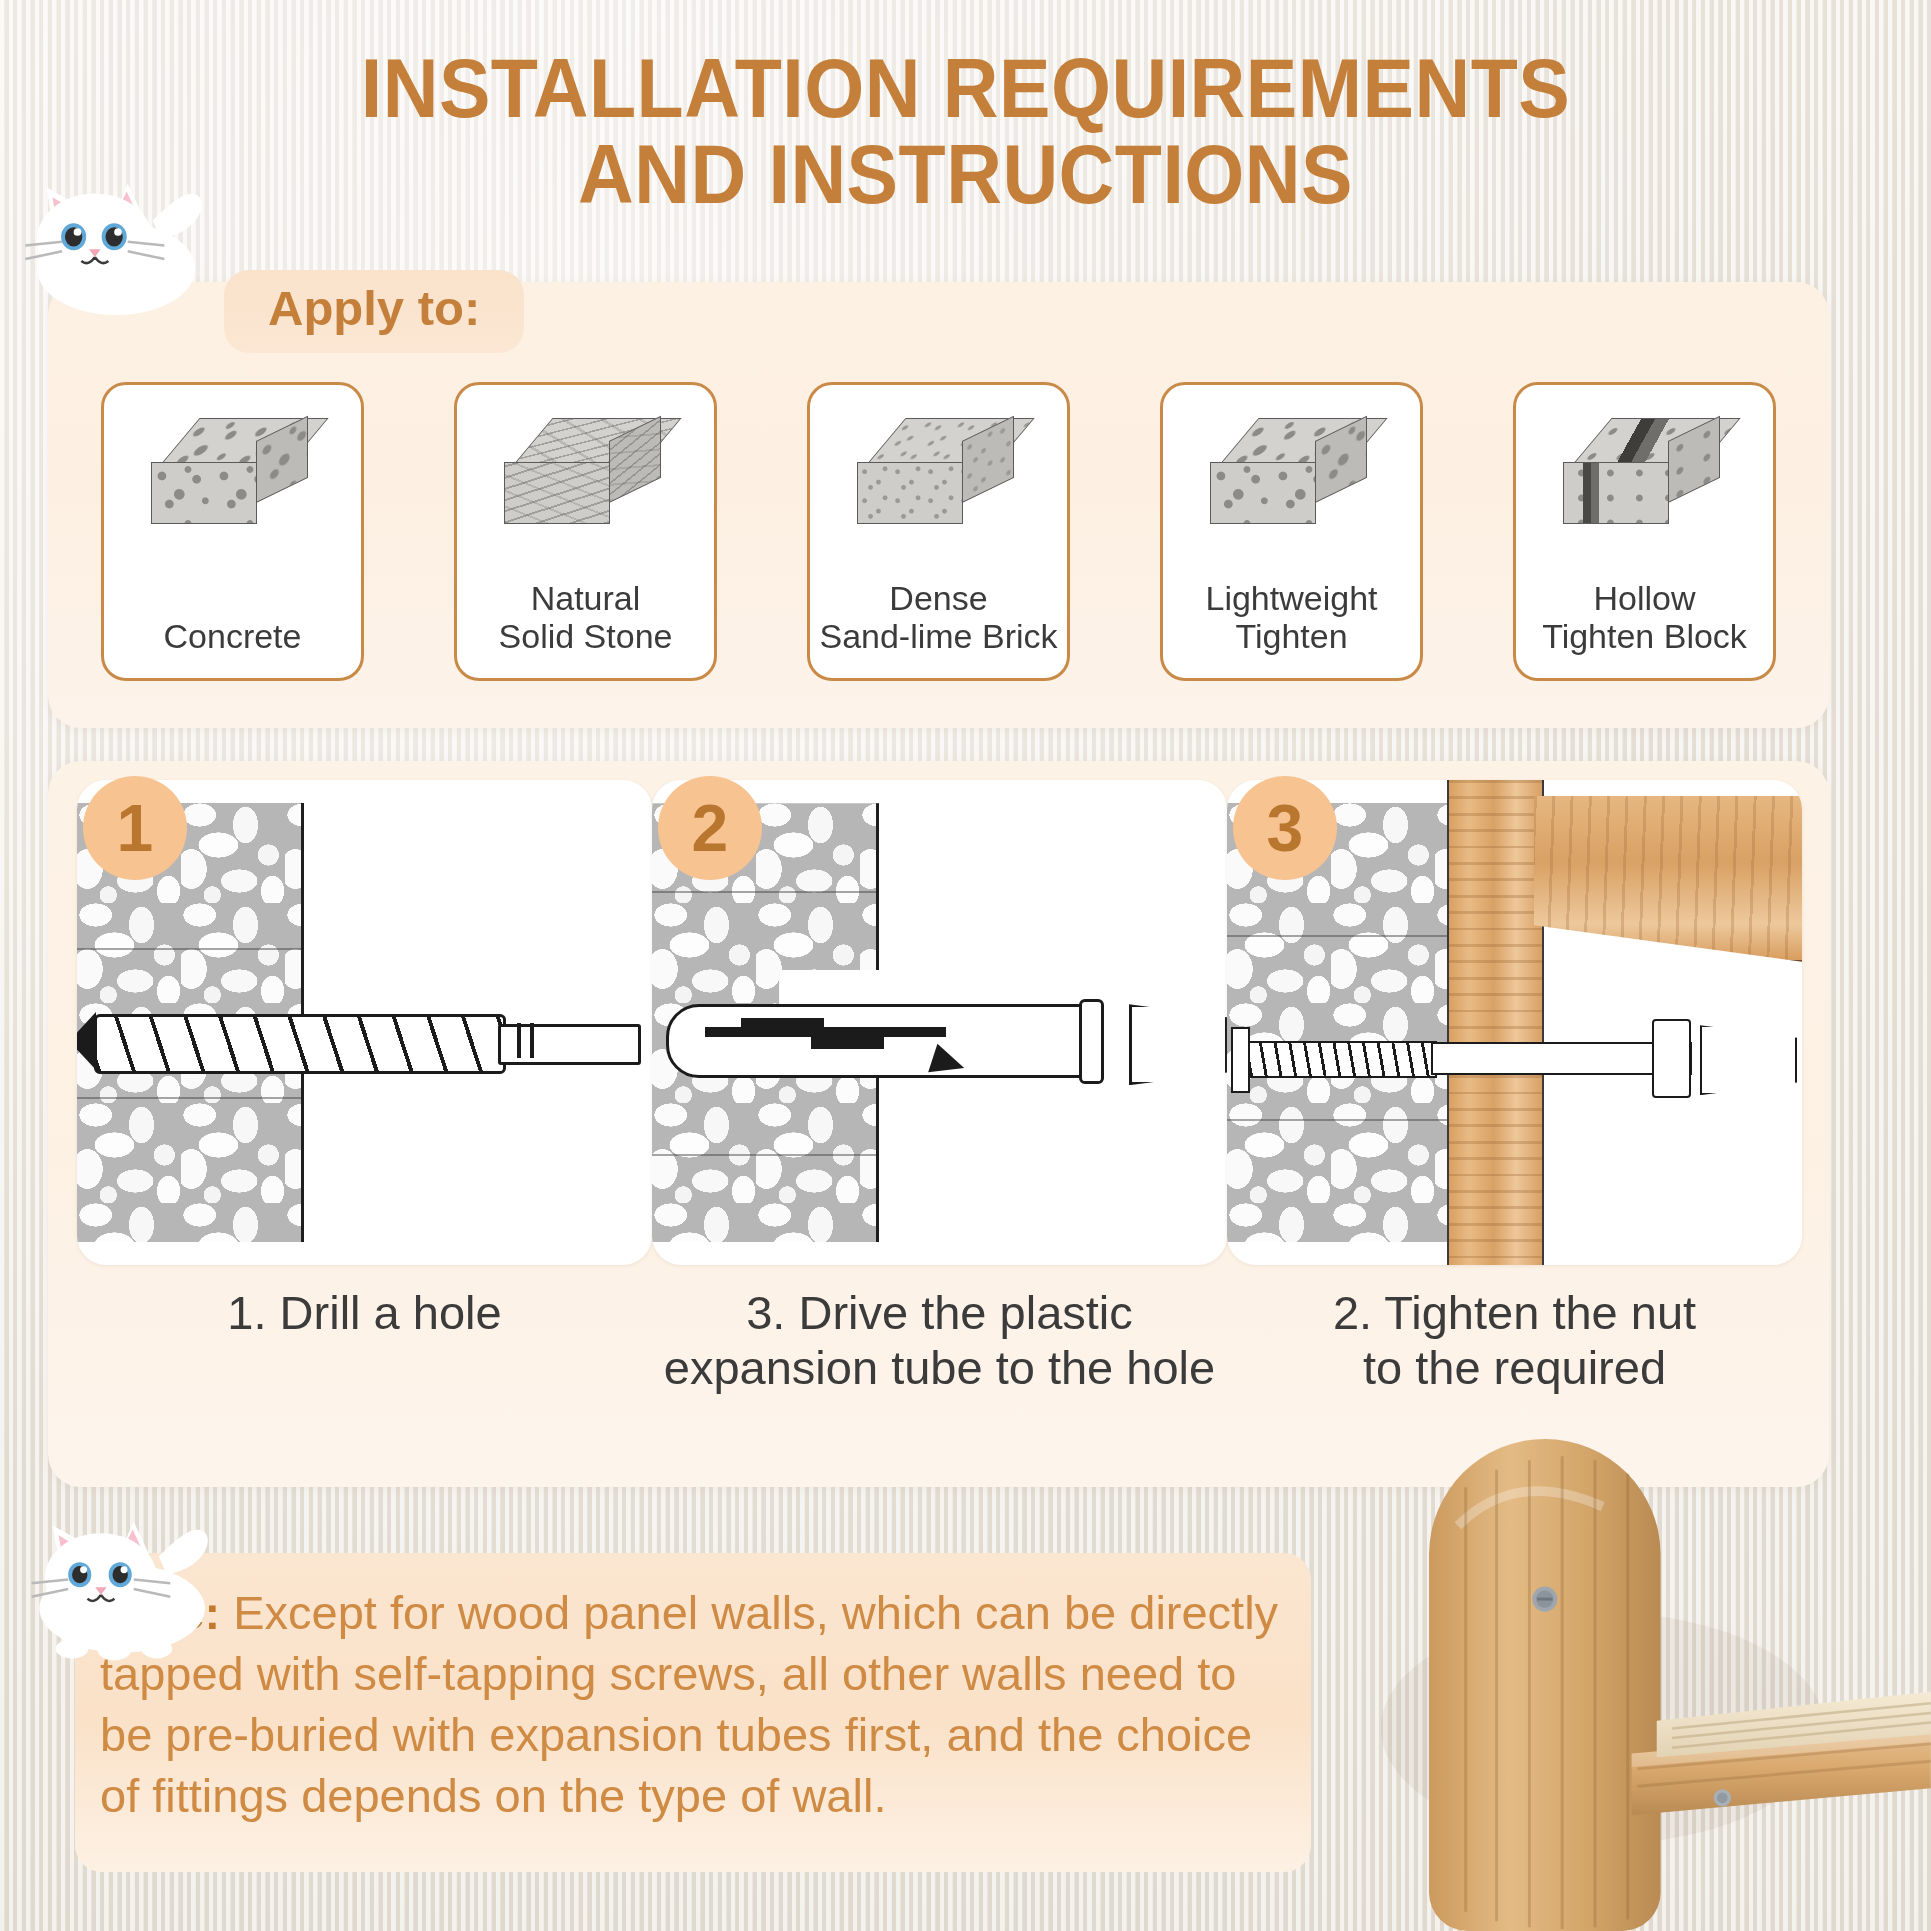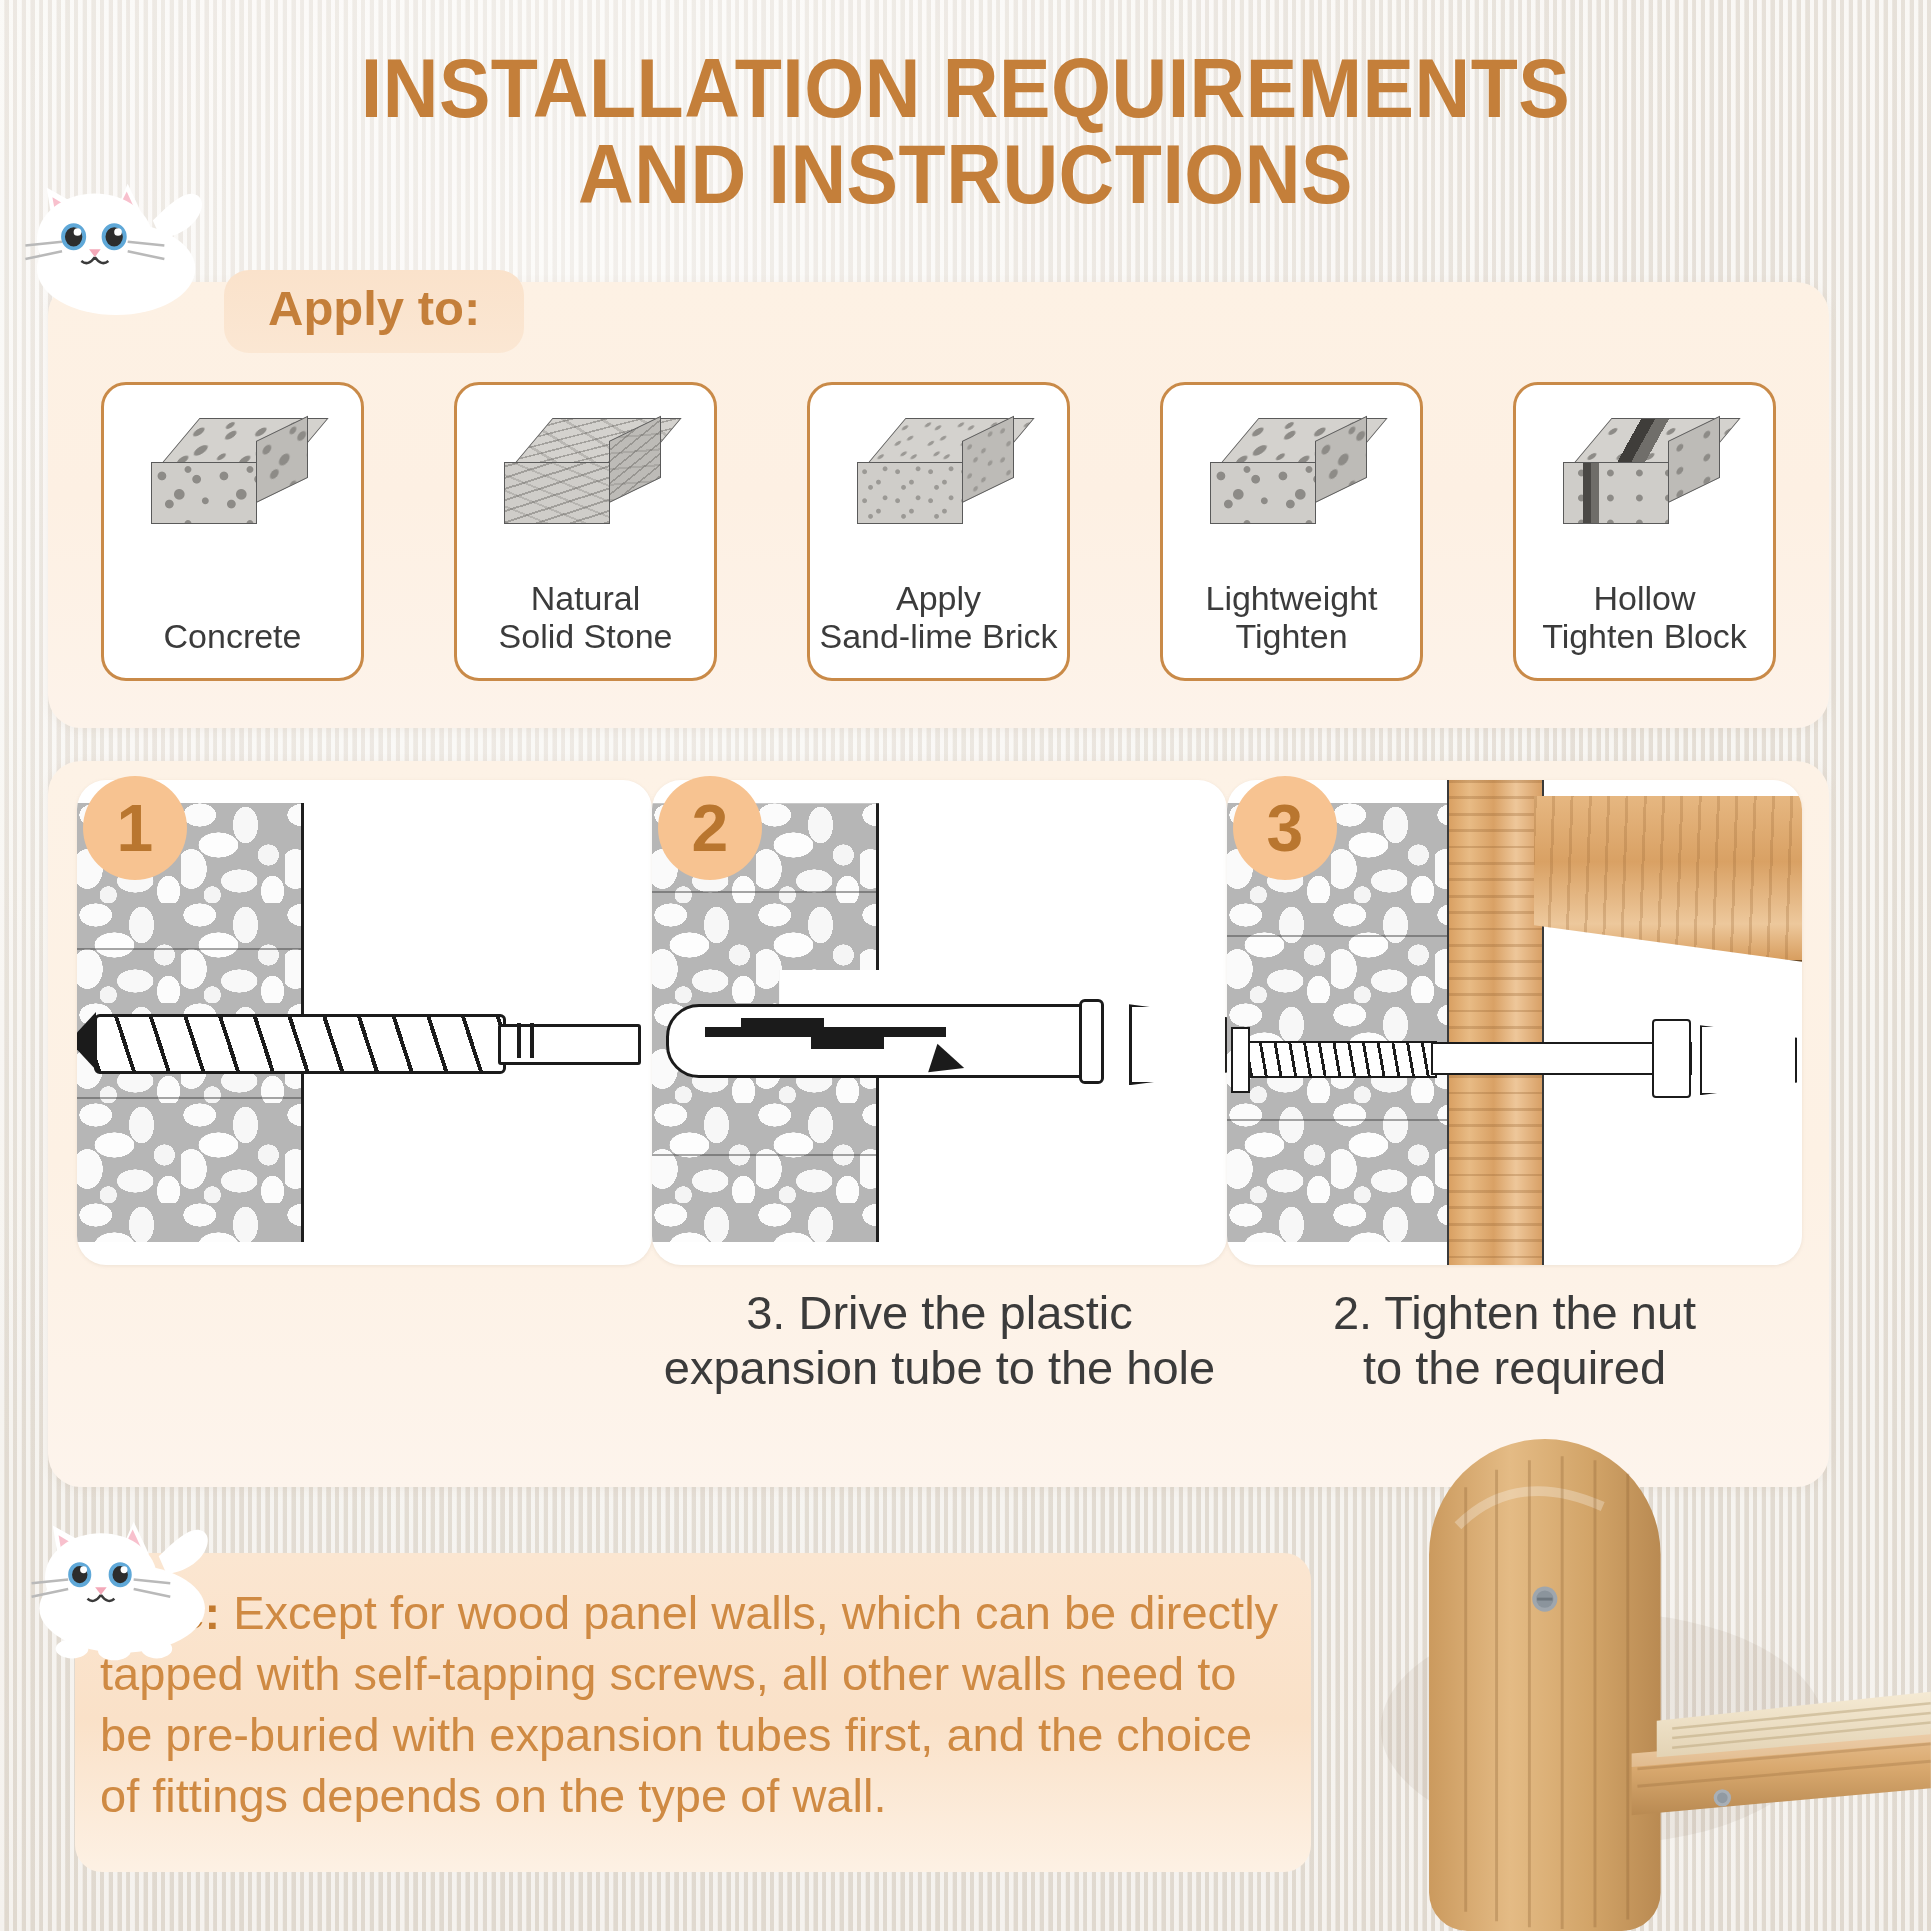--- a/index.html
+++ b/index.html
@@ -335,21 +335,21 @@
 
 
   <div class="mcard">
     <div class="art">
       <div class="blk sp-fine">
           <div class="top"></div>
           <div class="side"></div>
           <div class="front"></div>
         </div>
     </div>
-    <div class="lbl">Apply
+    <div class="lbl">Dense
 Sand-lime Brick</div>
   </div>
 
   <div class="mcard">
     <div class="art">
       <div class="blk sp-coarse">
           <div class="top"></div>
           <div class="side"></div>
           <div class="front"></div>
         </div>
@@ -382,20 +382,21 @@
         <div class="hairline" style="top:33%"></div>
         <div class="hairline" style="top:67%"></div>
       </div>
       <div class="drill">
         <div class="tip"></div>
         <div class="flute"></div>
         <div class="shank"></div>
       </div>
     </div>
     <div class="badge">1</div>
+    <div class="cap">1. Drill a hole</div>
   </div>
 
   <div class="step">
     <div class="frame">
       <div class="wallmass cut">
         <div class="hairline" style="top:20%"></div>
         <div class="hairline" style="top:80%"></div>
       </div>
       <div class="anchor">
         <div class="body"></div>

